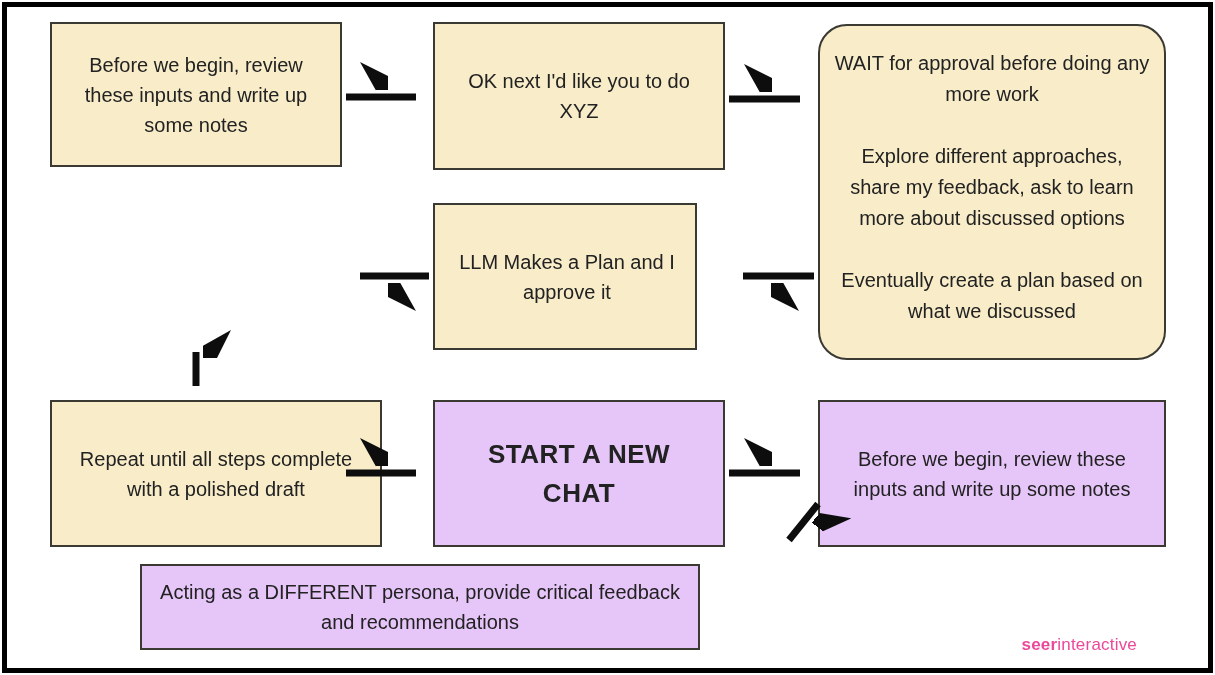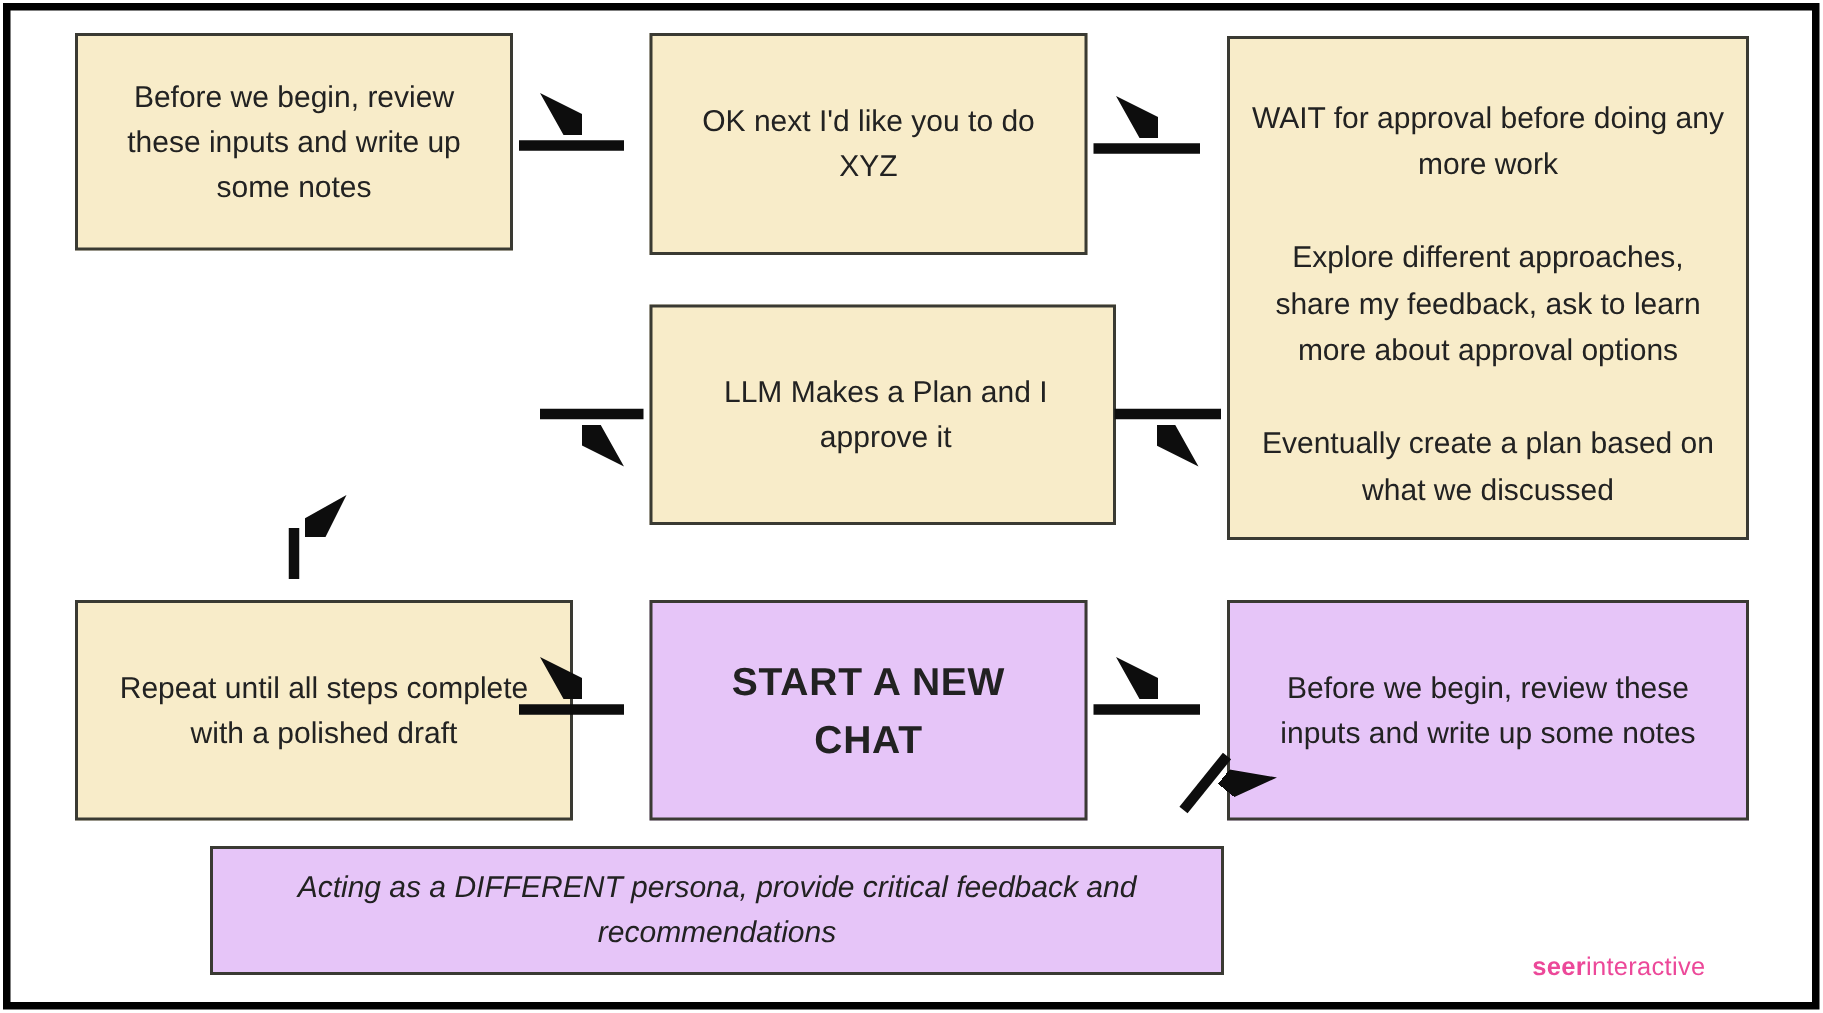--- a/index.html
+++ b/index.html
@@ -37,36 +37,36 @@
     z-index: 2;
   }
   .cream  { background: #F8ECC9; }
   .purple { background: #E6C5F8; }
 
   
   .n-review1 { left: 50px;  top: 22px;  width: 292px; height: 145px; }
   .n-oknext  { left: 433px; top: 22px;  width: 292px; height: 148px; }
   .n-wait    { left: 818px; top: 24px;  width: 348px; height: 336px;
                flex-direction: column; justify-content: flex-start;
-               padding-top: 38px; line-height: 1.55; }
+               padding-top: 22px; line-height: 1.55; border-radius: 29px; }
   .n-wait p  { margin: 0 0 31px 0; }
   .n-wait p:last-child { margin-bottom: 1px; }
 
   
   .n-step1   { left: 50px;  top: 203px; width: 292px; height: 147px; }
-  .n-llmplan { left: 433px; top: 203px; width: 311px; height: 147px; padding-left: 18px; }
+  .n-llmplan { left: 433px; top: 203px; width: 264px; height: 147px; padding-left: 18px; }
 
   
   .n-repeat  { left: 50px;  top: 400px; width: 332px; height: 147px; }
   .n-newchat { left: 433px; top: 400px; width: 292px; height: 147px;
                font-weight: bold; font-size: 26px; letter-spacing: 0.5px; }
   .n-review2 { left: 818px; top: 400px; width: 348px; height: 147px; }
 
   
-  .n-persona { left: 140px; top: 564px; width: 676px; height: 86px; font-style: italic; }
+  .n-persona { left: 140px; top: 564px; width: 560px; height: 86px; }
 
   .arrows {
     position: absolute;
     left: 0; top: 0;
     width: 1215px;
     height: 675px;
     z-index: 3;
     pointer-events: none;
   }
   .logo {
@@ -87,21 +87,21 @@
   <div class="frame"></div>
 
   <div class="node cream n-review1">
     <span>Before we begin, review these inputs and write up some notes</span>
   </div>
   <div class="node cream n-oknext">
     <span>OK next I'd like you to do XYZ</span>
   </div>
   <div class="node cream n-wait">
     <p>WAIT for approval before doing any more work</p>
-    <p>Explore different approaches, share my feedback, ask to learn more about approval options</p>
+    <p>Explore different approaches, share my feedback, ask to learn more about discussed options</p>
     <p>Eventually create a plan based on what we discussed</p>
   </div>
 
   <div class="node cream n-llmplan">
     <span>LLM Makes a Plan and I approve it</span>
   </div>
 
   <div class="node cream n-repeat">
     <span>Repeat until all steps complete with a polished draft</span>
   </div>

